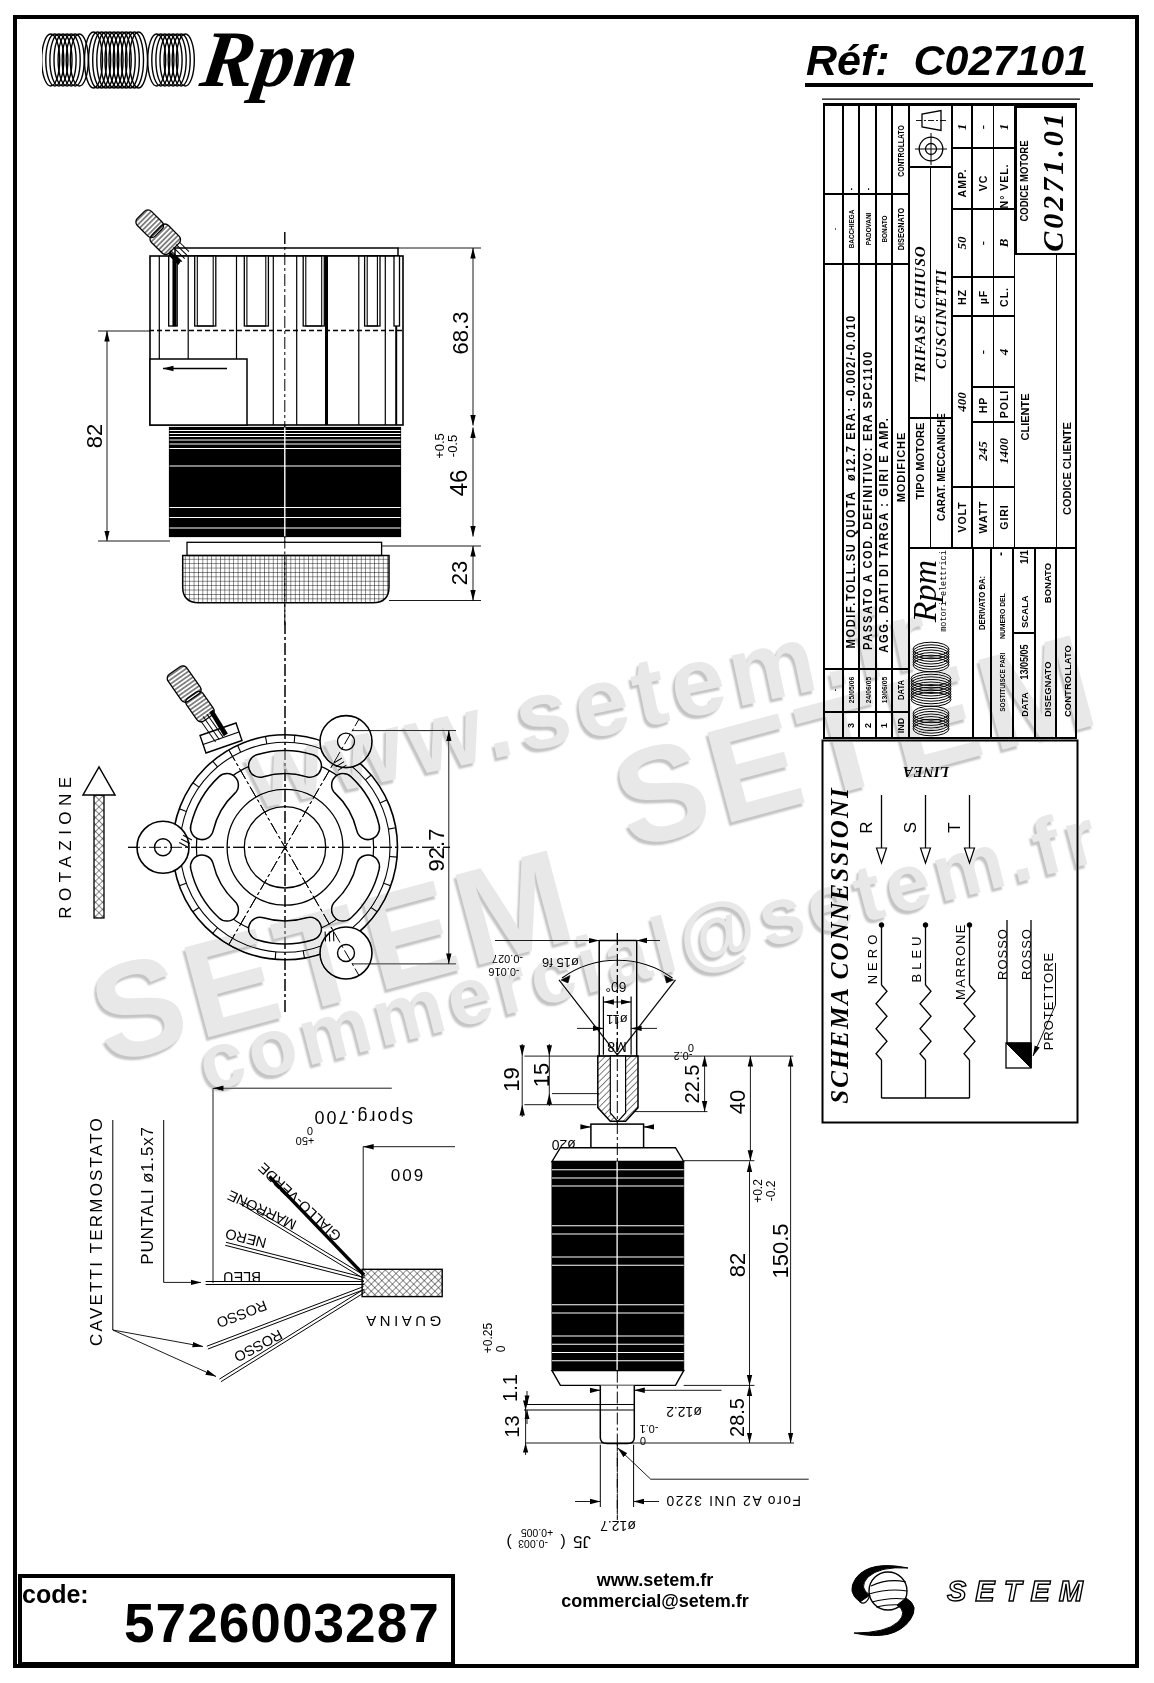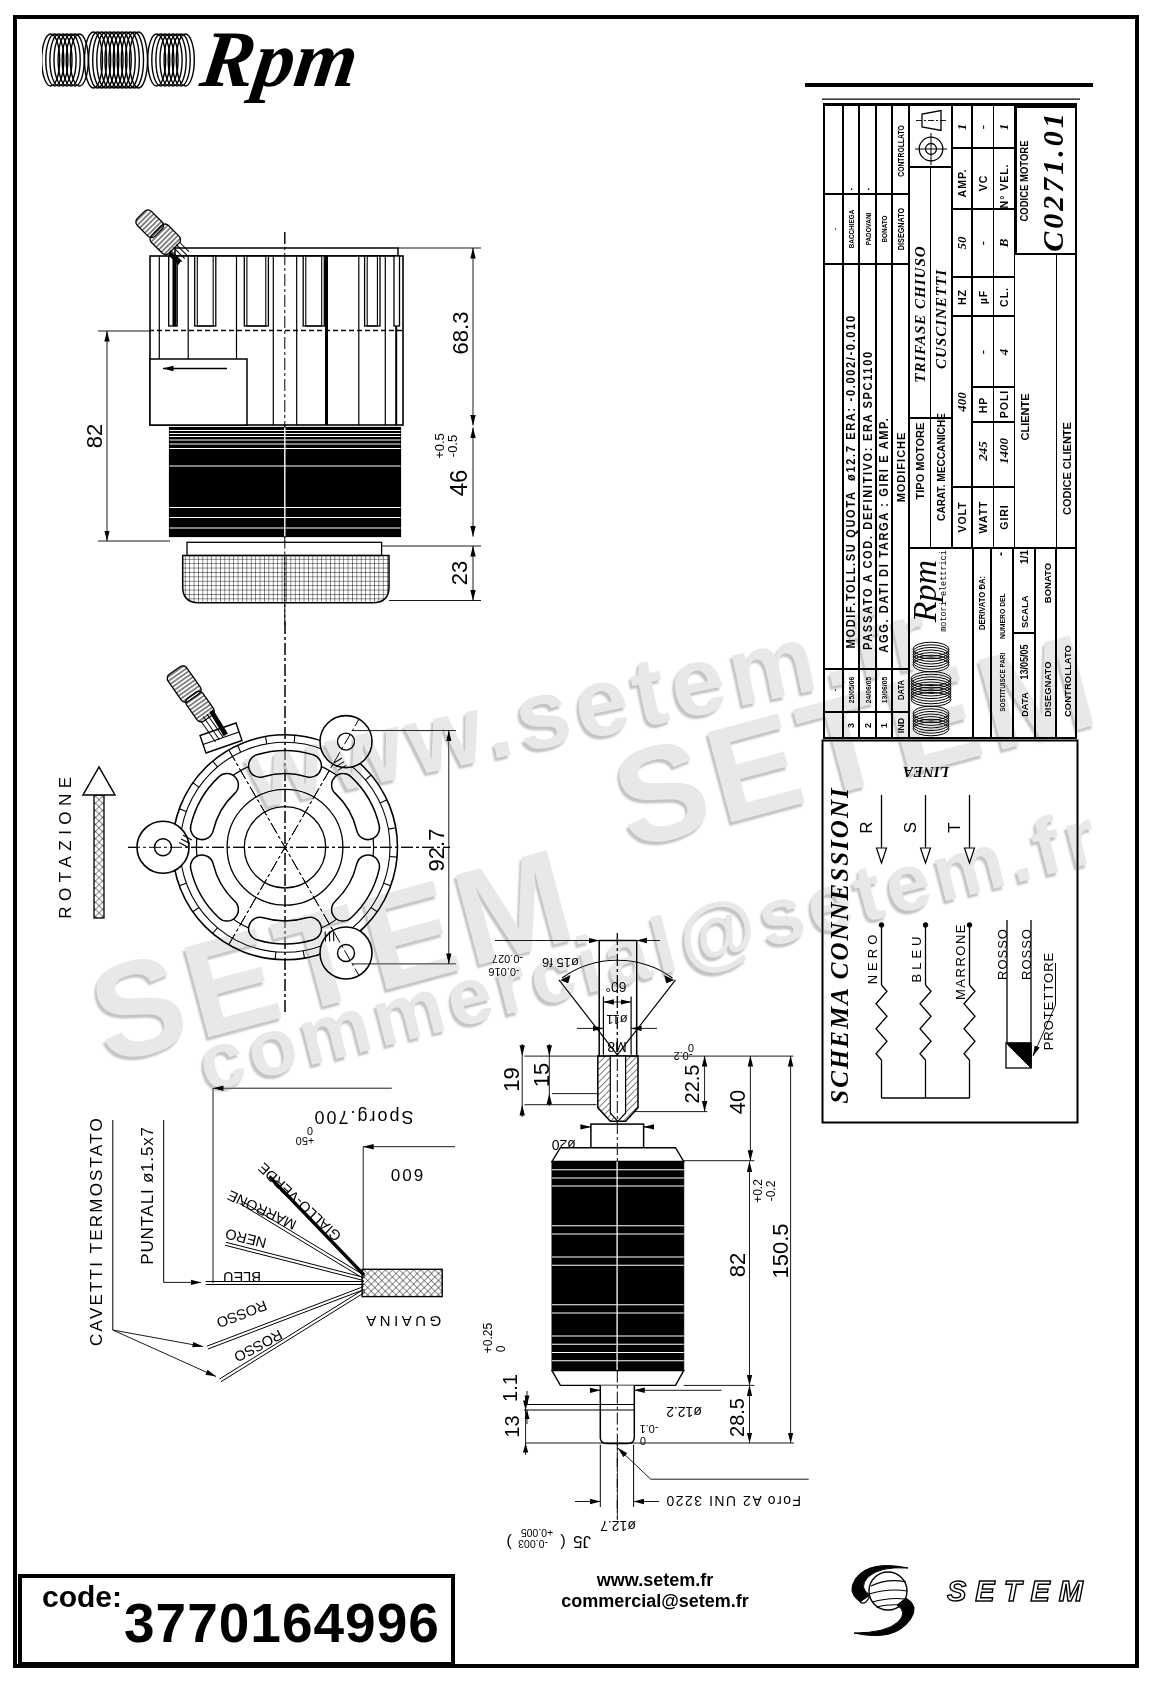--- a/index.html
+++ b/index.html
@@ -35,20 +35,21 @@
       <ellipse cx="114.7" cy="31" rx="9" ry="26" fill="none" stroke="#000" stroke-width="1.4"></ellipse>
       <ellipse cx="118.8" cy="31" rx="9" ry="26" fill="none" stroke="#000" stroke-width="1.4"></ellipse>
       <ellipse cx="122.9" cy="31" rx="9" ry="26" fill="none" stroke="#000" stroke-width="1.4"></ellipse>
       <ellipse cx="127.0" cy="31" rx="9" ry="26" fill="none" stroke="#000" stroke-width="1.4"></ellipse>
       <ellipse cx="131.1" cy="31" rx="9" ry="26" fill="none" stroke="#000" stroke-width="1.4"></ellipse>
       <ellipse cx="135.2" cy="31" rx="9" ry="26" fill="none" stroke="#000" stroke-width="1.4"></ellipse>
       <ellipse cx="139.2" cy="31" rx="9" ry="26" fill="none" stroke="#000" stroke-width="1.4"></ellipse>
       <ellipse cx="143.3" cy="31" rx="9" ry="26" fill="none" stroke="#000" stroke-width="1.4"></ellipse>
     </svg>
 <div style="position:absolute;left:202px;top:14px;font-size:80px;font-weight:bold;font-style:italic;font-family:'Liberation Serif';transform:skewX(-8deg)">Rpm</div>
+<div style="position:absolute;left:806px;top:36px;font-size:43px;font-weight:bold;font-style:italic;font-family:'Liberation Sans'">Réf:&nbsp;&nbsp;C027101</div>
 <div style="position:absolute;left:805px;top:83px;width:288px;height:3.5px;background:#000"></div>
 
 <svg width="1154" height="1683" viewBox="0 0 1154 1683" xmlns="http://www.w3.org/2000/svg" style="position:absolute;left:0;top:0">
       <defs>
 <marker id="ar" orient="auto-start-reverse" markerWidth="14" markerHeight="8" refX="10.5" refY="4" markerUnits="userSpaceOnUse">
           <path d="M10.8,4 L0,1.3 L0,6.7 Z" fill="#000"></path>
         </marker>
 <pattern id="grid" width="4.4" height="4.4" patternUnits="userSpaceOnUse">
           <path d="M0,0H4.4M0,0V4.4" stroke="#000" stroke-width="0.9" fill="none"></path>
         </pattern>
@@ -536,22 +537,22 @@
 <line x1="48.5" y1="8" x2="48.5" y2="39" stroke="#000" stroke-width="0.9" stroke-dasharray="6 2 2 2"></line>
 </svg>
     </div>
 
 <div class="wm" style="left:248px;top:728px;font-size:97px;letter-spacing:6px;transform:rotate(-12deg)">www.setem.fr</div>
 <div class="wm" style="left:95px;top:952px;font-size:135px;letter-spacing:6px;transform:rotate(-15deg)">SETEM</div>
 <div class="wm" style="left:618px;top:737px;font-size:135px;letter-spacing:6px;transform:rotate(-15deg)">SETEM</div>
 <div class="wm" style="left:200px;top:1026px;font-size:80px;letter-spacing:5px;transform:rotate(-14.5deg)">commercial@setem.fr</div>
 
 <div style="position:absolute;left:18px;top:1574px;width:437px;height:92px;border:4px solid #000">
-<div style="position:absolute;left:20px;top:2px;font-size:30px;font-weight:bold">code:</div>
-<div style="position:absolute;left:102px;top:13px;font-size:55px;font-weight:bold;letter-spacing:1px">3770164996</div>
+<div style="position:absolute;left:0;top:2px;font-size:25px;font-weight:bold">code:</div>
+<div style="position:absolute;left:102px;top:13px;font-size:55px;font-weight:bold;letter-spacing:1px">5726003287</div>
 </div>
 <div style="position:absolute;left:480px;top:1570px;width:350px;text-align:center;font-size:18px;font-weight:bold;line-height:21px">www.setem.fr<br>commercial@setem.fr</div>
 <svg width="90" height="90" viewBox="0 0 90 90" style="position:absolute;left:842px;top:1558px">
 <circle cx="46" cy="33" r="19" fill="none" stroke="#000" stroke-width="1.4"></circle>
 <path d="M29,28 Q46,20 64,24" fill="none" stroke="#000" stroke-width="1.1"></path>
 <path d="M27,36 Q47,30 65,33" fill="none" stroke="#000" stroke-width="1.1"></path>
 <path d="M30,44 Q48,39 63,41" fill="none" stroke="#000" stroke-width="1.1"></path>
 <path d="M34,49 Q47,46 59,47" fill="none" stroke="#000" stroke-width="1.1"></path>
 <path d="M66,10 Q28,2 14,20 Q4,34 18,44 L28,37 Q16,30 26,19 Q38,8 66,10 Z" fill="#000" stroke="#000" stroke-width="1"></path>
 <path d="M12,75 Q52,84 68,62 Q78,48 64,40 L55,47 Q66,54 56,64 Q44,75 12,75 Z" fill="#000" stroke="#000" stroke-width="1"></path>

